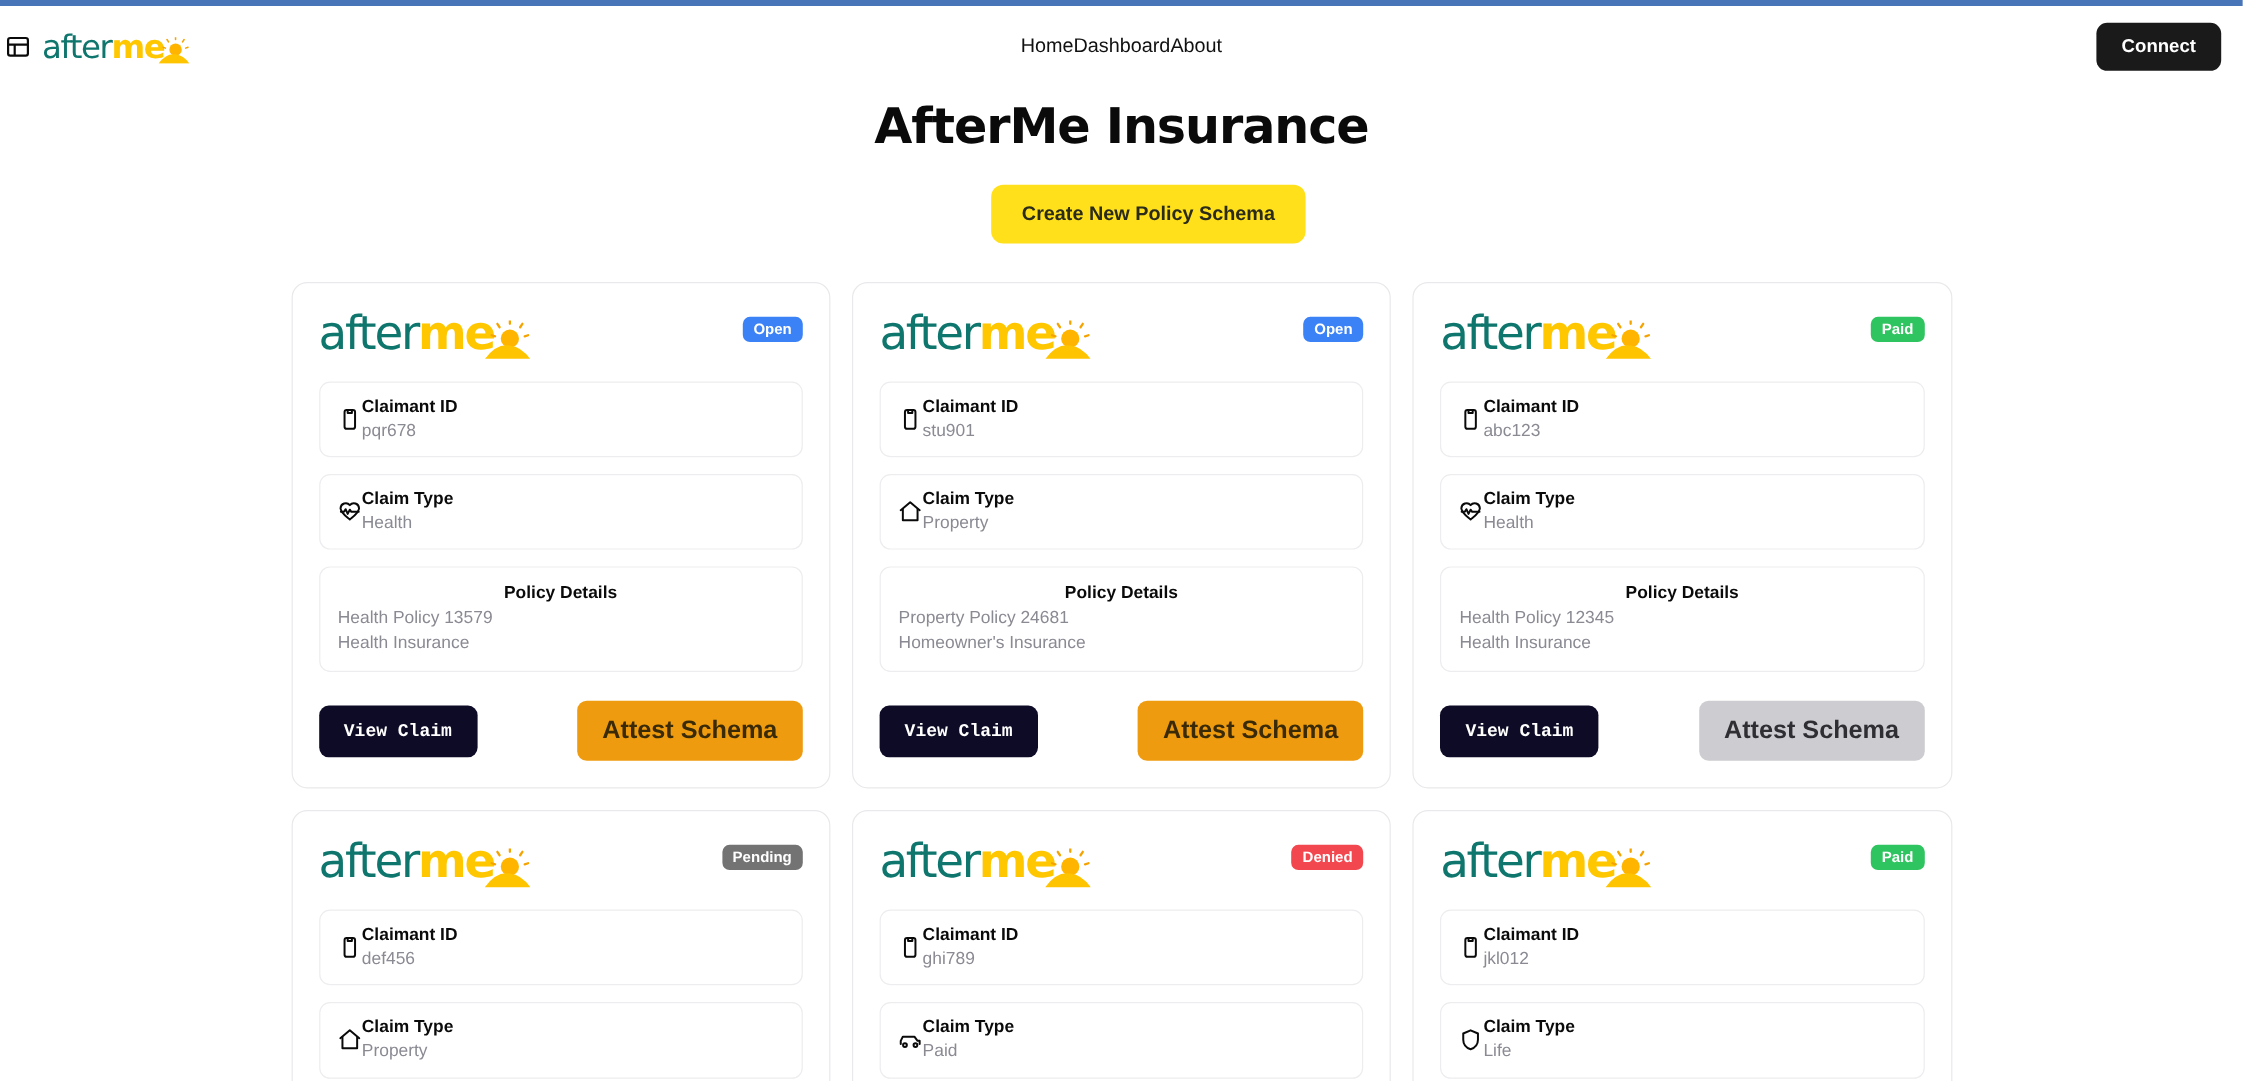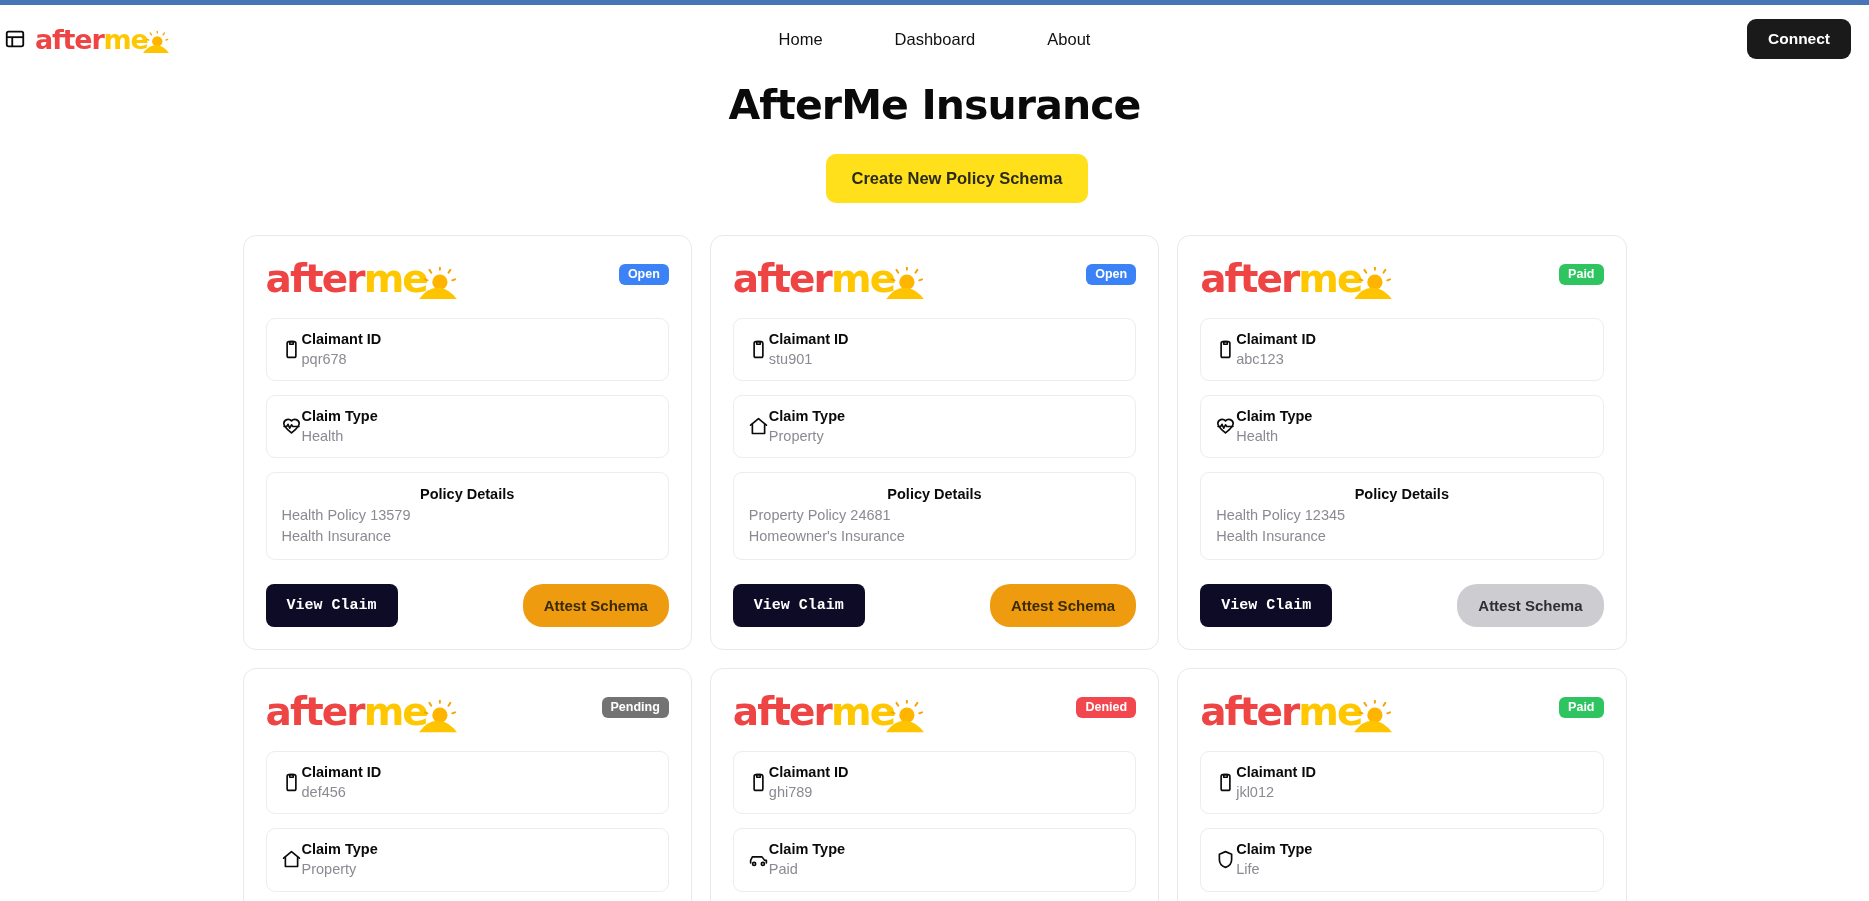--- a/index.html
+++ b/index.html
@@ -17,34 +17,34 @@
     display: flex; align-items: center;
     padding: 0 18px 0 4px;
     position: relative;
     background: #fff;
   }
   .brand { display: flex; align-items: center; gap: 9px; }
   .brand-mark { width: 22px; height: 22px; flex: none; }
   .brand-logo { display: flex; align-items: baseline; position: relative; }
   .logo-after {
     font-family: "DejaVu Sans", sans-serif;
-    font-weight: 700; font-size: 27px; letter-spacing: -1.2px;
-    color: #ef4444;
+    font-weight: 400; font-size: 27px; letter-spacing: -1.2px;
+    color: #0f766e;
   }
   .logo-me {
     font-family: "DejaVu Sans", sans-serif;
     font-weight: 900; font-size: 27px; letter-spacing: -1.2px;
     color: #ffc700;
   }
   .logo-sun { width: 26px; height: 24px; margin-left: -5px; align-self: flex-end; }
 
   .nav-links {
     position: absolute; left: 50%; top: 50%;
     transform: translate(-50%, -50%);
-    display: flex; gap: 72px;
+    display: flex; 
   }
   .nav-link {
     font-size: 16.5px; color: #111111; text-decoration: none;
     cursor: pointer; white-space: nowrap;
   }
   .connect-btn {
     margin-left: auto;
     background: #1a1a1a; color: #ffffff;
     border: none; border-radius: 9px;
     padding: 11px 21px;
@@ -134,23 +134,23 @@
   .view-btn {
     background: #0d0b26; color: #ffffff;
     border: none; border-radius: 8px;
     padding: 13px 21px;
     font-size: 15px; font-weight: 700;
     font-family: Liberation Mono, monospace;
     cursor: pointer;
   }
   .attest-btn {
     background: #ef9b0f; color: #3a2a05;
-    border: none; border-radius: 20px;
+    border: none; border-radius: 8px;
     padding: 13px 21px;
-    font-size: 15px; font-weight: 700;
+    font-size: 21px; font-weight: 700;
     font-family: "Liberation Sans", sans-serif;
     cursor: pointer;
   }
   .attest-btn.disabled { background: #cdcdd1; color: #2f2f33; cursor: default; }
 </style>
 </head>
 <body>
 
 <div class="chrome-strip"></div>
 

